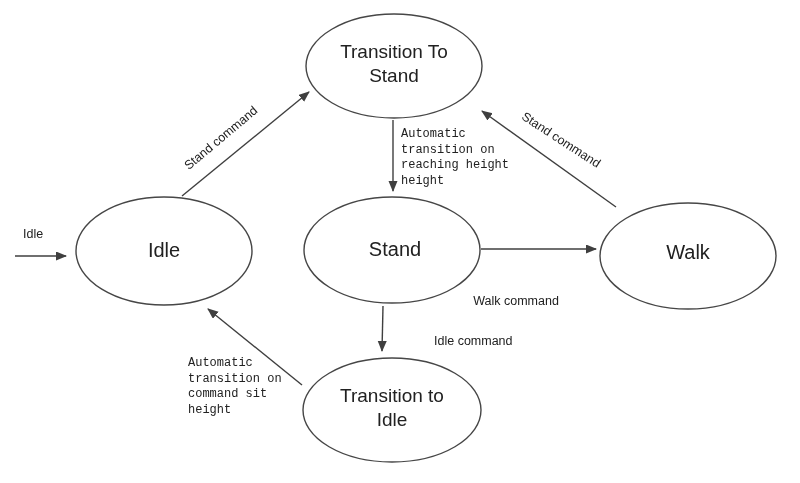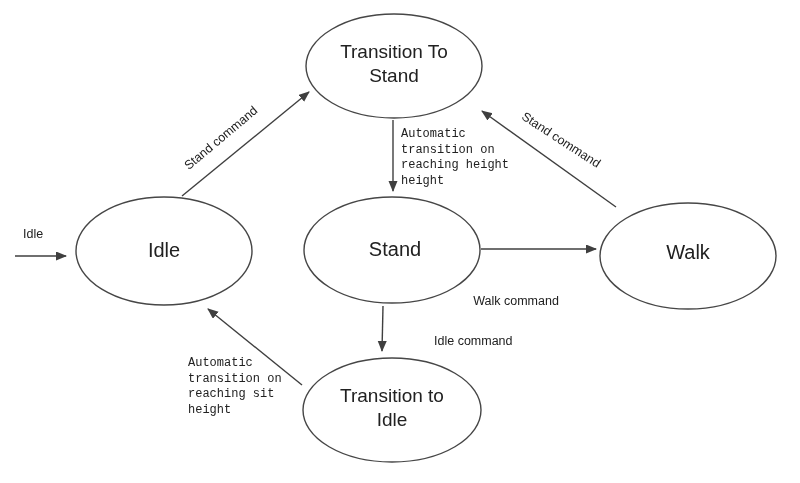--- a/index.html
+++ b/index.html
@@ -92,17 +92,17 @@
 
   <div class="lbl center edge-lbl" style="left:516px; top:261px;margin-top:40px;">Walk command</div>
 
   <div class="lbl edge-lbl rot-right" style="left:561px; top:140px;">Stand command</div>
 
   <div class="lbl edge-lbl" style="left:394px; top:334px;margin-left:40px;">Idle command</div>
 
   <div class="lbl edge-multi" style="left:188px; top:356px;">
     <div>Automatic</div>
     <div>transition on</div>
-    <div>reaching sit</div>
+    <div>command sit</div>
     <div>height</div>
   </div>
 
 </div>
 
 </body></html>

